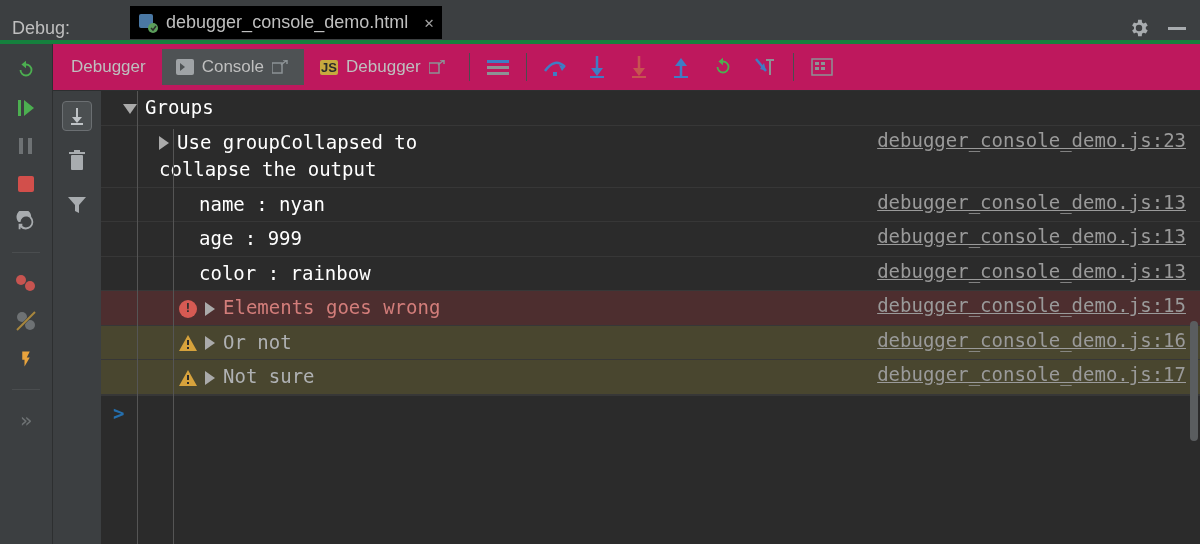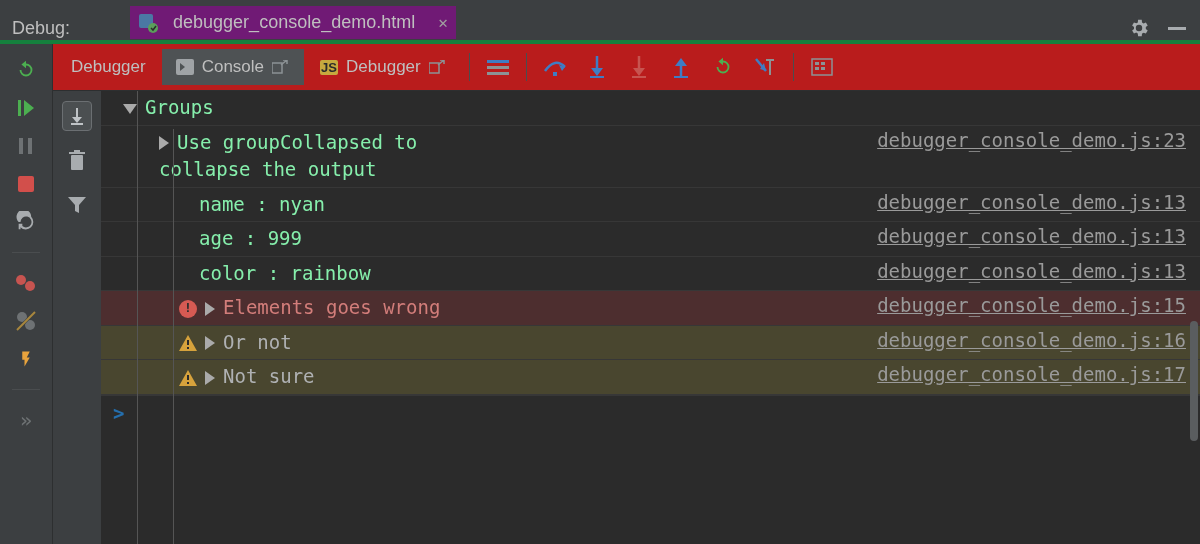--- a/index.html
+++ b/index.html
@@ -1,45 +1,45 @@
 <!DOCTYPE html>
 <html><head>
 <meta charset="utf-8">
 <style>
 html,body{margin:0;padding:0;width:1200px;height:544px;background:#3c3f41;font-family:"Menlo","Consolas","DejaVu Sans Mono",monospace;color:#bbb;overflow:hidden;font-size:19px;user-select:none}
 .topbar{height:38px;background:#3c3f41;border-bottom:4px solid #15803d;display:flex;align-items:flex-end;padding:1px 12px}
 .topbar .title{color:#bfbfbf;font-family:"Segoe UI",sans-serif;font-size:18px}
-.topbar .tab{margin-left:60px;display:flex;align-items:center;gap:15px;background:#701a75;padding:6px 8px}
+.topbar .tab{margin-left:60px;display:flex;align-items:center;gap:8px;background:#000000;padding:6px 8px}
 .topbar .tab .fn{color:#bfbfbf;font-family:"Segoe UI",sans-serif;font-size:18px}
 .topbar .tab .close{color:#a0a0a0;font-size:16px;margin-left:8px}
 .topbar .spacer{flex:1}
 .topbar .gear,.topbar .min{color:#a0a0a0;font-size:20px;margin-left:16px}
 .row{display:flex;height:calc(544px - 38px)}
 .gutter{width:52px;background:#3c3f41;border-right:1px solid #2d2f30;display:flex;flex-direction:column;align-items:center;padding-top:14px;gap:14px}
 .gutter .ic{width:24px;height:24px;display:flex;align-items:center;justify-content:center;color:#a0a0a0}
 .gutter .sep{width:28px;height:1px;background:#4a4d4f;margin:4px 0}
-.tabs{height:46px;background:#b91c1c;border-bottom:1px solid #2d2f30;display:flex;align-items:center;padding:0 4px;gap:2px}
+.tabs{height:46px;background:#be185d;border-bottom:1px solid #2d2f30;display:flex;align-items:center;padding:0 4px;gap:2px}
 .tabs .t{padding:8px 14px;color:#bfbfbf;font-family:"Segoe UI",sans-serif;font-size:17px;display:flex;align-items:center;gap:8px}
 .tabs .t.active{background:#4e5254}
 .tabs .sep{width:1px;height:28px;background:#4a4d4f;margin:0 6px}
 .tabs .icbtn{width:28px;height:28px;display:flex;align-items:center;justify-content:center;color:#8c9295;margin:0 6px}
 .main{flex:1;display:flex;flex-direction:column}
 .console{flex:1;background:#2b2b2b;display:flex;position:relative}
 .tools{width:48px;background:#3c3f41;display:flex;flex-direction:column;align-items:center;padding-top:10px;gap:16px}
 .tools .ic{width:28px;height:28px;display:flex;align-items:center;justify-content:center;color:#a0a0a0}
 .tools .ic.box{border:1px solid #6b6f72;border-radius:4px;background:#4b4f51}
 .out{flex:1;overflow:hidden;position:relative}
 .rowline{display:flex;align-items:flex-start;border-bottom:1px solid #373737}
 .rowline .indent{flex:0 0 auto}
 .rowline .txt{flex:1;padding:3px 0 3px 0;line-height:1.45}
 .rowline .src{color:#9a9a9a;text-decoration:underline;padding:3px 14px 3px 8px;white-space:nowrap;font-style:normal}
 .tri{display:inline-block;width:0;height:0;vertical-align:middle;margin-right:8px}
 .tri.down{border-left:7px solid transparent;border-right:7px solid transparent;border-top:10px solid #aaa}
 .tri.right{border-top:7px solid transparent;border-bottom:7px solid transparent;border-left:10px solid #aaa}
-.txtmsg{color:#86efac}
+.txtmsg{color:#ffffff}
 .rowline.error{background:#4d2e2f}
 .rowline.error .txtmsg{color:#d27d7a}
 .rowline.warn{background:#49462f}
 .rowline.warn .txtmsg{color:#afb1b3}
 .iconerr{display:inline-flex;width:18px;height:18px;border-radius:50%;background:#d65a53;color:#2b2b2b;align-items:center;justify-content:center;font-size:13px;font-weight:bold;margin-right:8px;vertical-align:middle}
 .iconwarn{display:inline-block;margin-right:8px;vertical-align:middle}
 .guide{position:absolute;top:0;bottom:0;width:1px;background:#555}
 .prompt{height:34px;display:flex;align-items:center;padding-left:12px;color:#246fae;font-weight:bold;border-top:1px solid #373737;background:#2b2b2b}
 .scroll{position:absolute;right:2px;top:230px;width:8px;height:120px;background:#5a5d5f;border-radius:4px}
 .jsicon{display:inline-flex;width:18px;height:15px;background:#c7a93e;color:#2b2b2b;font-size:13px;font-weight:bold;align-items:center;justify-content:center;border-radius:2px}

